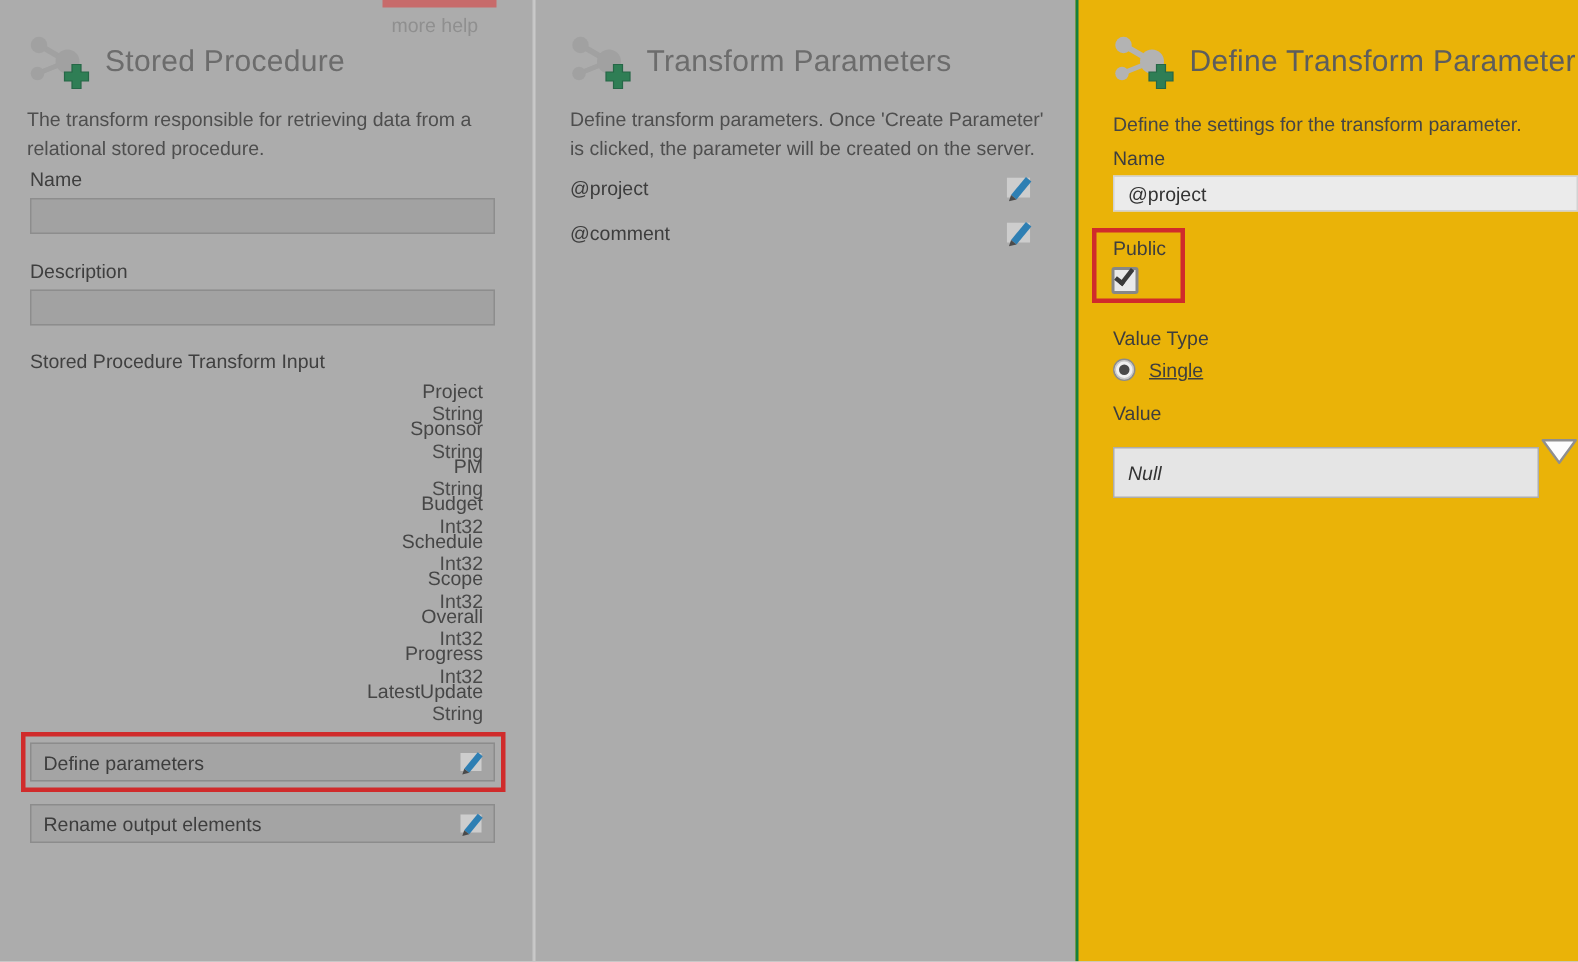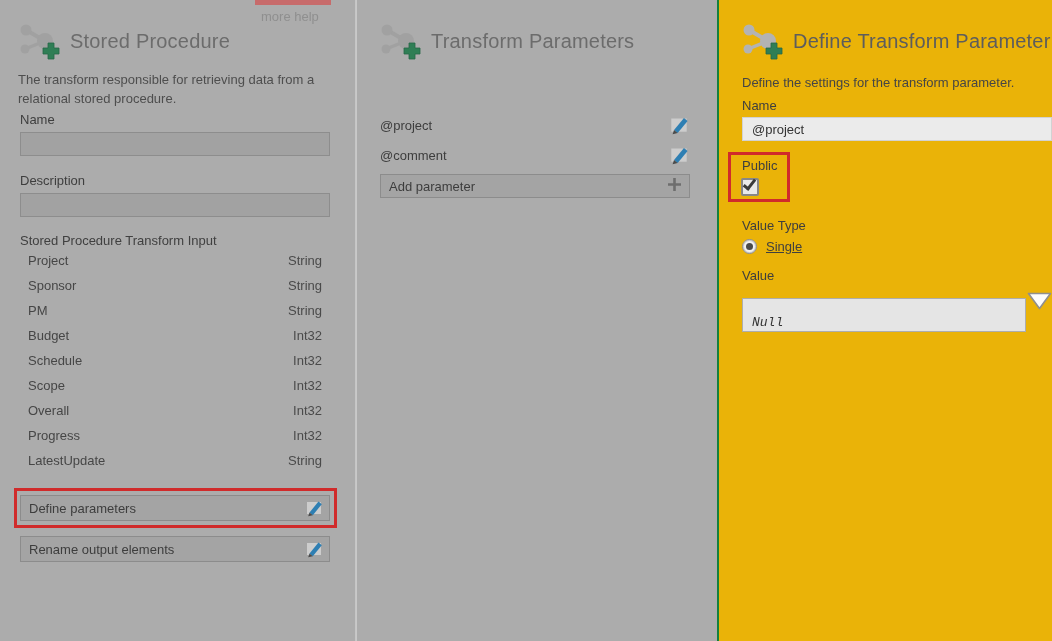--- a/index.html
+++ b/index.html
@@ -19,34 +19,34 @@
   .panel-right .panel-title { color:#5d5d5d; }
   .panel-desc { color:#4e4e4e; line-height:1.45; }
   .panel-right .panel-desc { color:#454545; }
 
   .field-label { color:#3e3e3e; }
   .gray-input { width:310px; height:24px; background:#a2a2a2; border:1px solid #8d8d8d; outline:none;
                 font-family:"Liberation Sans", sans-serif; font-size:13px; color:#333; padding:0 7px; }
 
   .list-title { color:#404040; }
   .io-list { position:absolute; left:20px; top:253px; width:302px; }
-  .io-row { display:flex; justify-content:space-between; align-items:flex-start; height:25px; padding-left:8px; color:#464646; }
+  .io-row { display:flex; justify-content:space-between; align-items:flex-end; height:25px; padding-left:8px; color:#464646;flex-direction:column; }
   .io-type { color:#4a4a4a; }
 
   .gray-button { position:absolute; left:20px; width:310px; height:26px; background:#a4a4a4; border:1px solid #8c8c8c;
                  display:flex; align-items:center; justify-content:space-between; padding:0 5px 0 8px; cursor:pointer; color:#3d3d3d;gap:12px; }
 
   .param-row { display:flex; justify-content:space-between; align-items:center; position:absolute; left:23px; width:310px; height:24px; color:#3d3d3d; }
   .add-param { position:absolute; left:23px; width:310px; height:24px; background:#a4a4a4; border:1px solid #8c8c8c;
                display:flex; align-items:center; justify-content:space-between; padding:0 7px 0 8px; color:#3d3d3d; cursor:pointer; }
 
   .white-input { background:#ebebeb; border:1px solid #d2d2d2; height:24px; font-family:"Liberation Sans", sans-serif;
                  font-size:13px; color:#333; padding:0 9px; outline:none; }
-  .value-box { background:#e5e5e5; border:1px solid #adadad; height:27px; display:flex; align-items:flex-start;
-               padding:16px 9px; font-style:italic; color:#333; cursor:pointer;font-family:Liberation Mono, monospace; }
+  .value-box { background:#e5e5e5; border:1px solid #adadad; height:27px; display:flex; align-items:center;
+               padding:16px 9px; font-style:italic; color:#333; cursor:pointer; }
 
   .checkbox { width:18px; height:18px; background:#e9e9e9; border:2px solid #878787; border-radius:2px; position:relative; cursor:pointer; }
   .checkbox .checkmark { display:none; position:absolute; left:3px; top:-3px; width:7px; height:13px;
                          border-right:3px solid #3a3a3a; border-bottom:3px solid #3a3a3a; transform:rotate(38deg); }
   .checkbox[aria-checked="true"] .checkmark { display:block; }
 
   .radio-row { display:flex; align-items:center; gap:9px; position:absolute;text-decoration:underline; }
   .radio { width:15px; height:15px; border-radius:50%; background:#f1f1f1; border:1px solid #8b8b8b;
            box-shadow:inset 0 0 0 1px #c9c9c9; position:relative; cursor:pointer; }
   .radio .dot { display:none; position:absolute; left:3px; top:3px; width:7px; height:7px; border-radius:50%; background:#4a4a4a; }
@@ -164,20 +164,21 @@
           <line x1="9" y1="29" x2="29" y2="21" stroke="#a1a1a1" stroke-width="3.4"></line>
           <circle cx="10" cy="10" r="5.5" fill="#a1a1a1"></circle>
           <circle cx="29" cy="21" r="8" fill="#a1a1a1"></circle>
           <circle cx="9" cy="29" r="4.5" fill="#a1a1a1"></circle>
           <path d="M32 23 h6 v5 h5 v6 h-5 v5 h-6 v-5 h-5 v-6 h5 z" fill="#2f7e55" stroke="#266747" stroke-width="0.8"></path>
         </svg>
       </span>
       <span class="panel-title">Transform Parameters</span>
     </div>
 
+    <div class="panel-desc abs" style="left:23px; top:71px; width:318px;">Define transform parameters. Once 'Create Parameter' is clicked, the parameter will be created on the server.</div>
 
     <div class="param-row" style="top:113px;">
       <span>@project</span>
       <span class="icon" style="cursor:pointer;">
         <svg width="22" height="22" viewBox="0 0 20 20">
           <path d="M3 5 h14 v12 h-14 z" fill="#cdcdcd"></path>
           <path d="M5.5 15.5 L14.5 4.5 L17.8 7.2 L8.8 18.2 Z" fill="#2e7fb3"></path>
           <path d="M5.5 15.5 L8.8 18.2 L4.2 19.3 Z" fill="#4a4a4a"></path>
         </svg>
       </span>
@@ -186,28 +187,20 @@
       <span>@comment</span>
       <span class="icon" style="cursor:pointer;">
         <svg width="22" height="22" viewBox="0 0 20 20">
           <path d="M3 5 h14 v12 h-14 z" fill="#cdcdcd"></path>
           <path d="M5.5 15.5 L14.5 4.5 L17.8 7.2 L8.8 18.2 Z" fill="#2e7fb3"></path>
           <path d="M5.5 15.5 L8.8 18.2 L4.2 19.3 Z" fill="#4a4a4a"></path>
         </svg>
       </span>
     </div>
 
-    <div class="add-param" style="top:174px;">
-      <span>Add parameter</span>
-      <span class="icon">
-        <svg width="15" height="15" viewBox="0 0 15 15">
-          <path d="M7.5 1 V14 M1 7.5 H14" stroke="#6e6e6e" stroke-width="2.6"></path>
-        </svg>
-      </span>
-    </div>
   </div>
 
   <div class="panel panel-right">
 
     <div class="panel-header abs" style="left:20px; top:20px;">
       <span class="icon">
         <svg width="46" height="40" viewBox="0 0 46 40">
           <line x1="10" y1="10" x2="29" y2="21" stroke="#b3b3b3" stroke-width="4"></line>
           <line x1="9" y1="29" x2="29" y2="21" stroke="#b3b3b3" stroke-width="3.4"></line>
           <circle cx="10" cy="10" r="5.5" fill="#b3b3b3"></circle>

